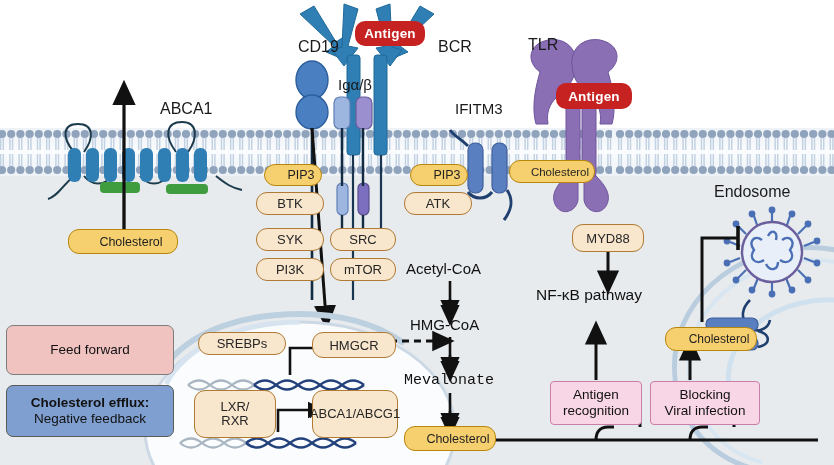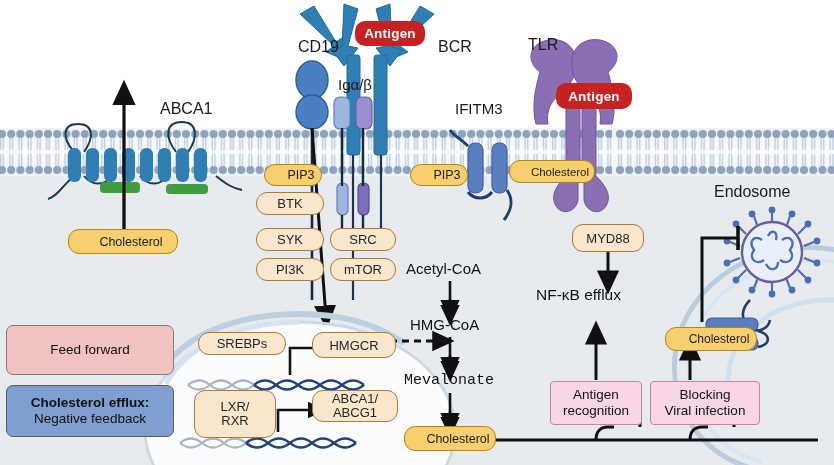--- a/index.html
+++ b/index.html
@@ -628,35 +628,36 @@
 
   <div class="pill pill-gold" style="left:264px;top:164px;width:58px;height:22px;">PIP3</div>
   <div class="pill pill-tan" style="left:256px;top:192px;width:68px;height:23px;">BTK</div>
   <div class="pill pill-tan" style="left:256px;top:228px;width:68px;height:23px;">SYK</div>
   <div class="pill pill-tan" style="left:256px;top:258px;width:68px;height:23px;">PI3K</div>
 
   <div class="pill pill-tan" style="left:330px;top:228px;width:66px;height:23px;">SRC</div>
   <div class="pill pill-tan" style="left:330px;top:258px;width:66px;height:23px;">mTOR</div>
 
   <div class="pill pill-gold" style="left:410px;top:164px;width:58px;height:22px;">PIP3</div>
+  <div class="pill pill-tan" style="left:404px;top:192px;width:68px;height:23px;">ATK</div>
 
   <div class="pill pill-tan" style="left:572px;top:224px;width:72px;height:28px;">MYD88</div>
-  <div class="txt" style="left:536px;top:286px;font-size:15.5px;">NF-κB efflux</div>
+  <div class="txt" style="left:536px;top:286px;font-size:15.5px;">NF-κB pathway</div>
 
   <div class="txt" style="left:406px;top:260px;font-size:15px;">Acetyl-CoA</div>
   <div class="txt" style="left:410px;top:316px;font-size:15px;">HMG-CoA</div>
   <div class="txt" style="left:404px;top:372px;font-size:15px;font-family:Liberation Mono, monospace;">Mevalonate</div>
 
   <div class="pill pill-tan" style="left:198px;top:332px;width:88px;height:23px;">SREBPs</div>
   <div class="pill pill-tan" style="left:194px;top:390px;width:82px;height:48px;flex-direction:column;line-height:1.1;">
     <span>LXR/</span>
     <span>RXR</span>
   </div>
   <div class="pill pill-tan" style="left:312px;top:332px;width:84px;height:26px;">HMGCR</div>
-  <div class="pill pill-tan" style="left:312px;top:390px;width:86px;height:32px;flex-direction:column;line-height:1.1;">
+  <div class="pill pill-tan" style="left:312px;top:390px;width:86px;height:48px;flex-direction:row;line-height:1.1;">
     <span>ABCA1/</span>
     <span>ABCG1</span>
   </div>
 
   <div class="box box-pinkred" style="left:6px;top:325px;width:168px;height:50px;">
     <span>Feed forward</span>
   </div>
   <div class="box box-blue" style="left:6px;top:385px;width:168px;height:52px;">
     <span class="b">Cholesterol efflux:</span>
     <span>Negative feedback</span>

